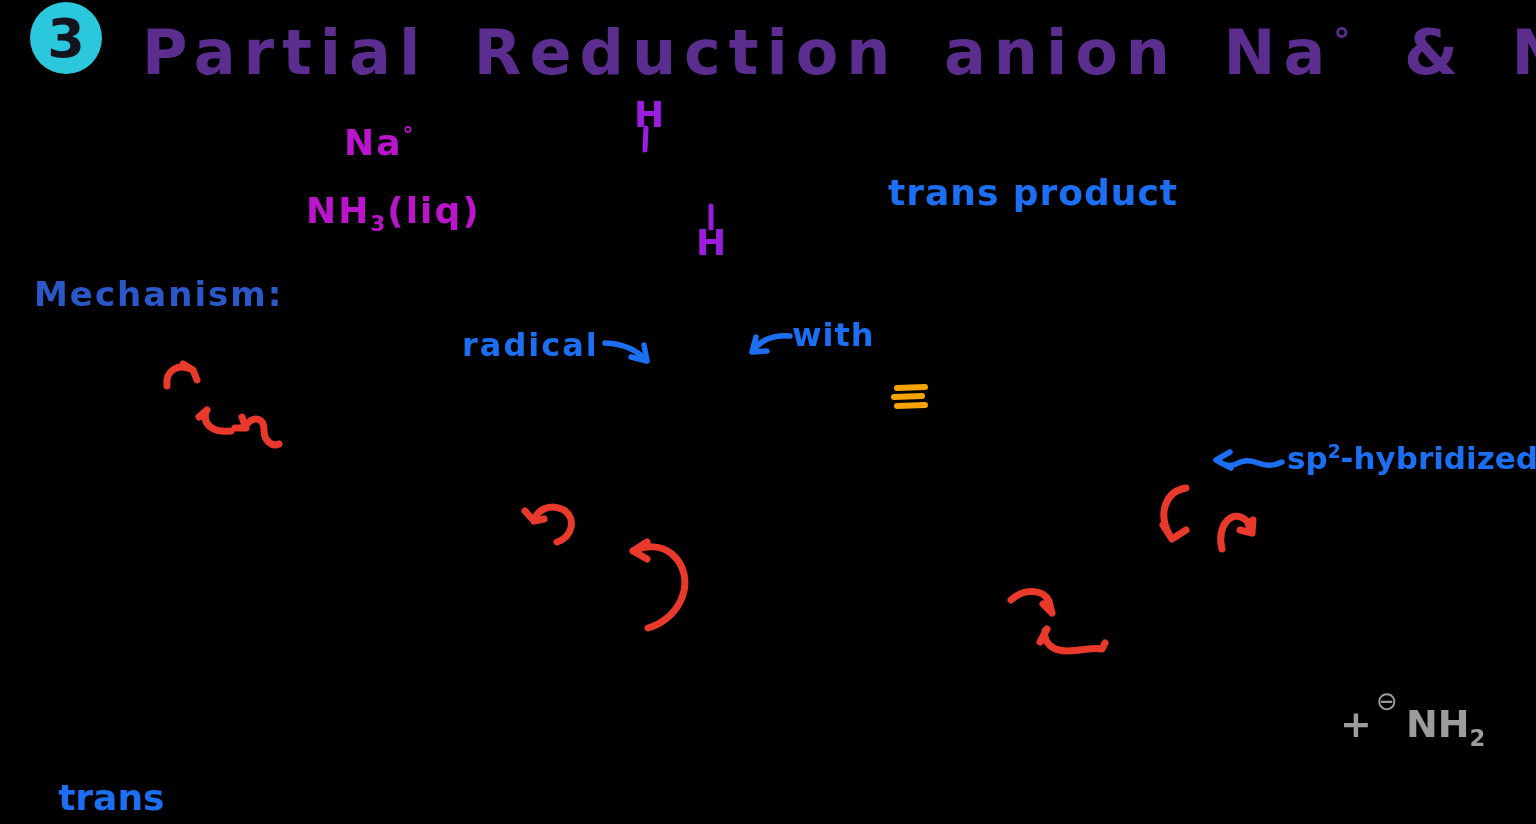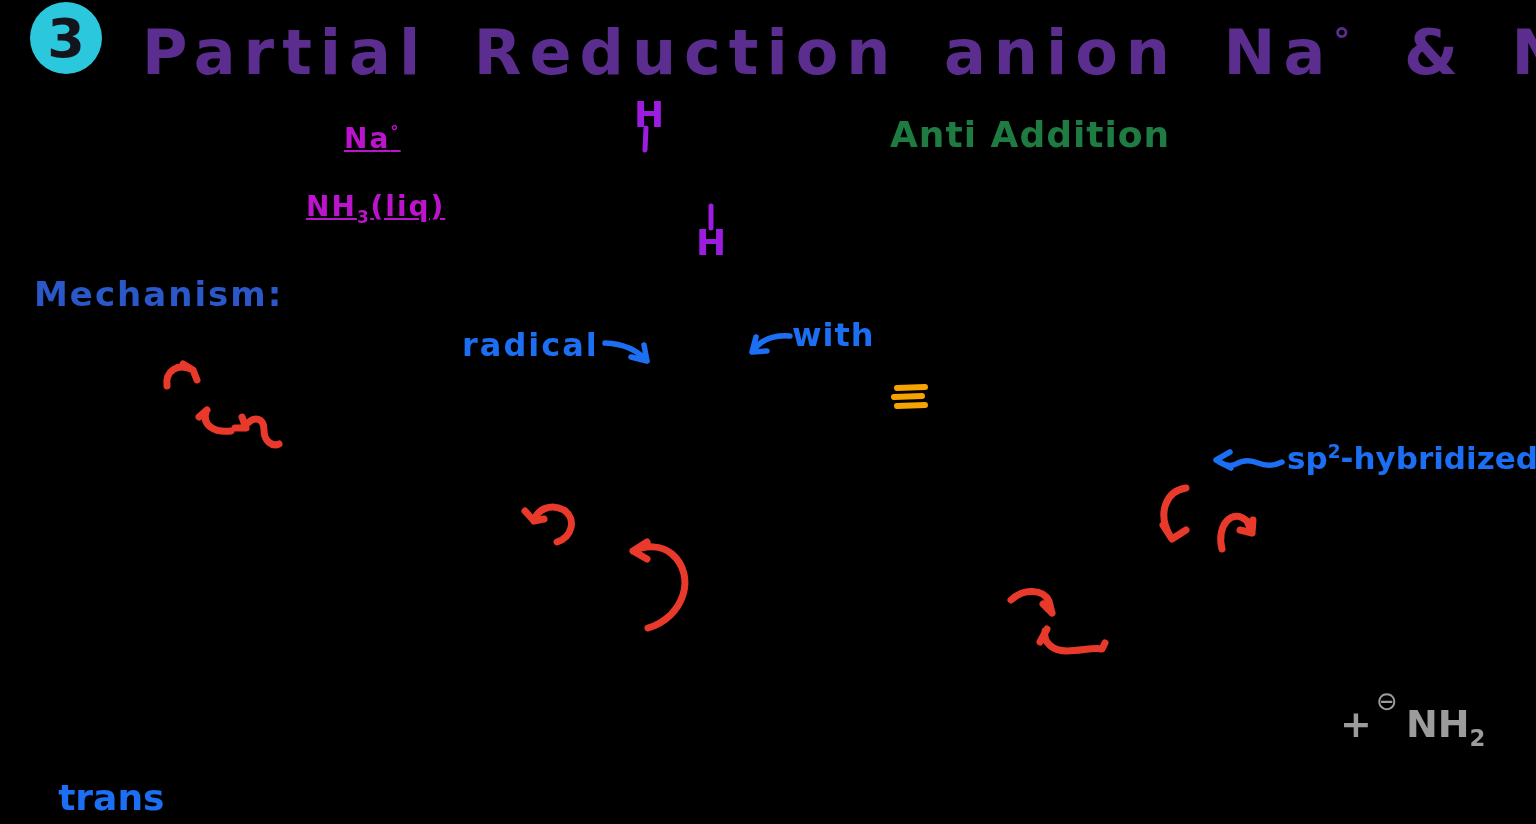--- a/index.html
+++ b/index.html
@@ -16,21 +16,21 @@
   .badge{
     left:30px; top:2px; width:72px; height:72px; border-radius:50%;
     background:var(--badge_cyan); display:flex; align-items:center; justify-content:center;
     color:var(--badge_digit); font-size:54px;
   }
   .title{
     left:142px; top:16px; color:var(--title_purple); font-size:62px; letter-spacing:8px;
     word-spacing:16px;
   }
   .title sup{font-size:55%; vertical-align:super;}
-  .reagent{color:var(--reagent_magenta); font-size:28px; letter-spacing:2px;text-decoration:underline;}
+  .reagent{color:var(--reagent_magenta); font-size:36px; letter-spacing:2px;}
   .reagent sup{font-size:60%;}
   .reagent sub{font-size:60%;}
   .na{left:344px; top:122px;}
   .nh3{left:306px; top:190px;text-align:center;}
   .hatom{color:var(--h_purple); font-size:36px;}
   .h-top{left:634px; top:94px;}
   .h-bottom{left:696px; top:222px;}
   .anti{left:890px; top:114px; color:var(--green); font-size:36px; letter-spacing:1px;}
   .trans{left:888px; top:172px; color:var(--blue); font-size:36px; letter-spacing:1px;}
   .mechanism{left:34px; top:274px; color:var(--blue_dark); font-size:34px; letter-spacing:2px;}
@@ -66,21 +66,21 @@
   <div class="abs reagent na">
     <span>Na</span><sup>°</sup>
   </div>
   <div class="abs reagent nh3">
     <span>NH</span><sub>3</sub><span>(liq)</span>
   </div>
 
   <div class="abs hatom h-top">H</div>
   <div class="abs hatom h-bottom">H</div>
 
-  <div class="abs anti">Anti Addition</div>
+  <div class="abs trans">trans product</div>
   <div class="abs mechanism">Mechanism:</div>
   <div class="abs radical">radical</div>
   <div class="abs anion">with</div>
 
   <div class="abs sp2">
     <span>sp</span><sup>2</sup><span>-hybridized</span>
   </div>
 
   <div class="abs final">
     <span>trans</span>

